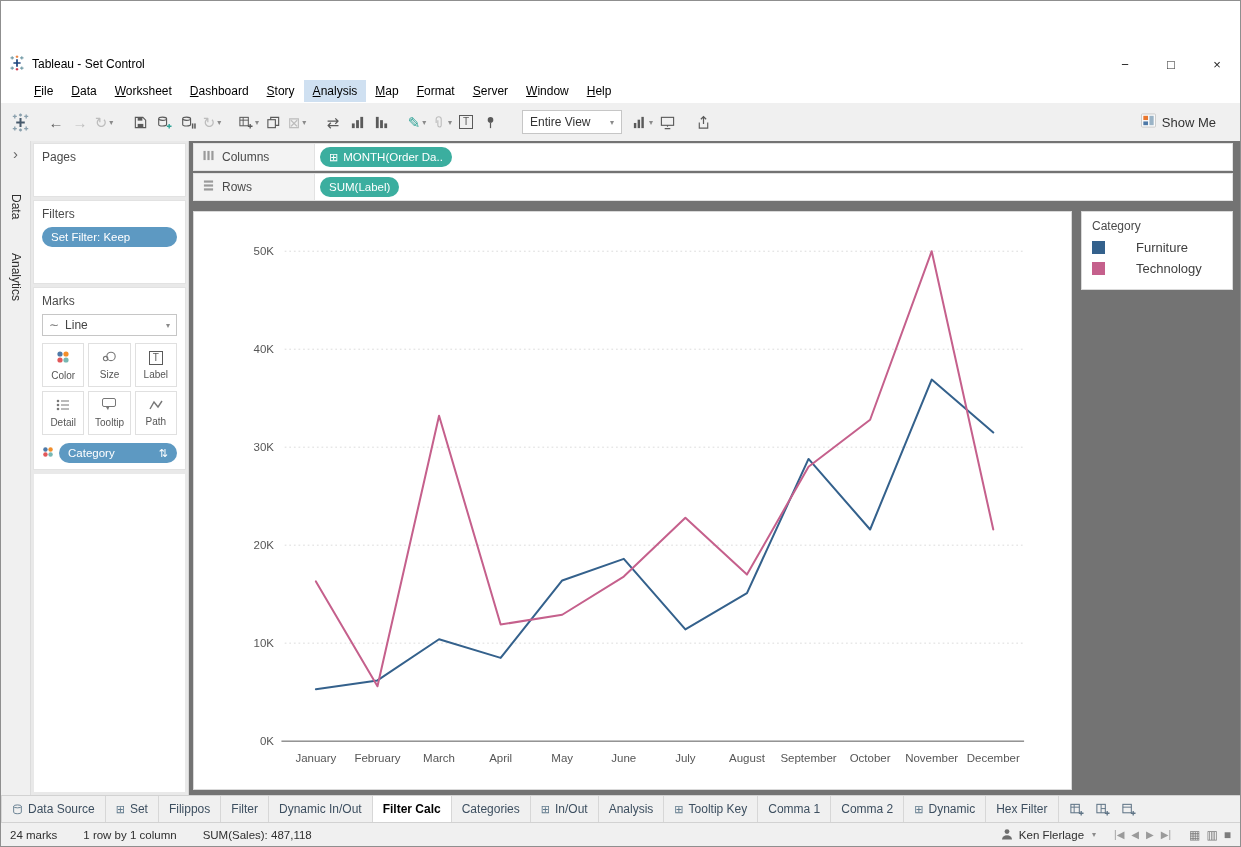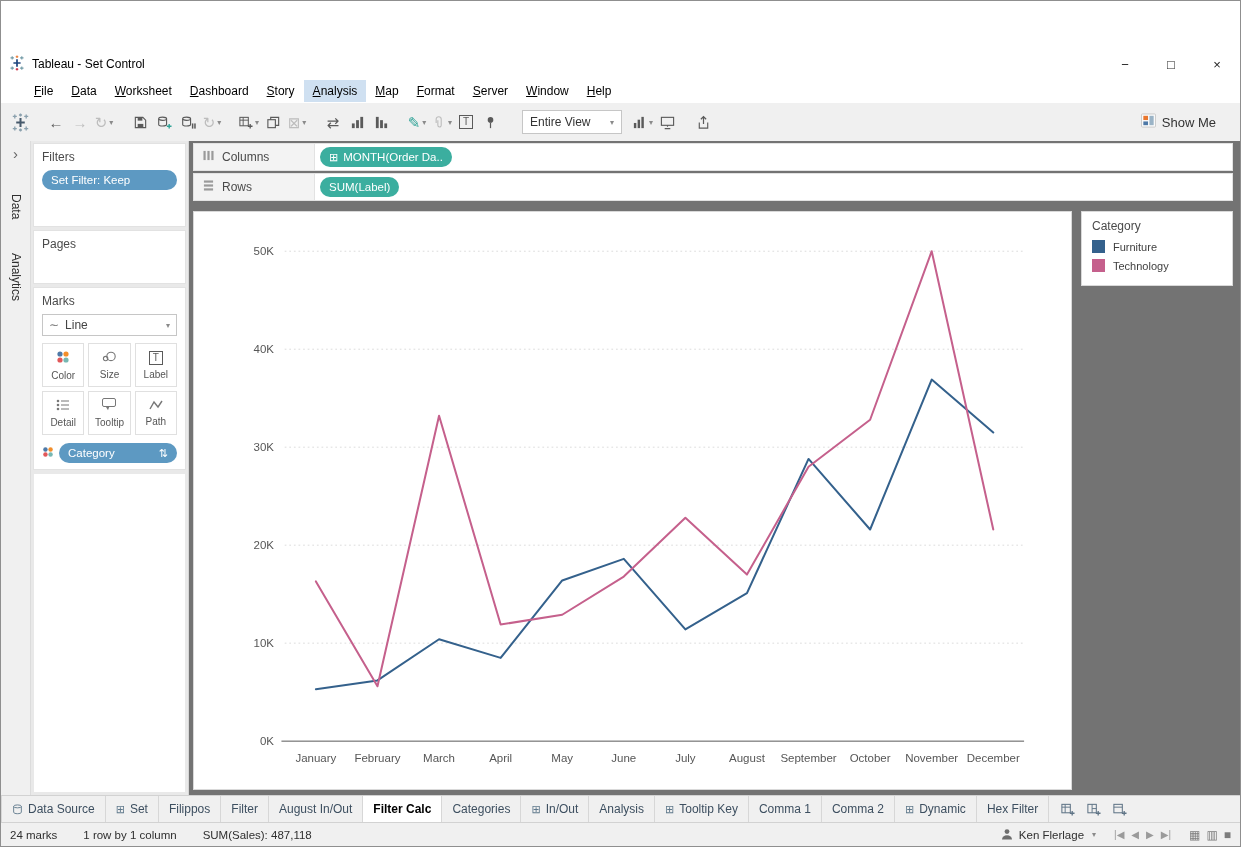--- a/index.html
+++ b/index.html
@@ -67,21 +67,21 @@
 
   .viewrow { flex:1 1 auto; display:flex; gap:9px; min-height:0; margin-top:8px; }
   .chart-card { flex:1; background:#fff; border:1px solid #d9d9d9; min-width:0; }
   .chart-card svg { width:100%; height:100%; display:block; font-family:"Liberation Sans",sans-serif; }
   .tick { font-size:12.5px; fill:#565656; }
   .rightcol { width:152px; flex:0 0 auto; display:flex; flex-direction:column; }
   .legend { background:#fff; border:1px solid #d9d9d9; padding:7px 10px; }
   .legend-title { font-size:12px; color:#4a4a4a; margin-bottom:7px; }
   .legend-item { display:flex; align-items:center; gap:8px; margin-bottom:6px; }
   .swatch { width:13px; height:13px; flex:0 0 auto; }
-  .legend-label { font-size:11px; color:#3f3f3f; }
+  .legend-label { font-size:13px; color:#3f3f3f;margin-left:23px; }
 
   
   .tabsbar { height:27px; background:#f0f0f0; border-top:1px solid #d2d2d2; display:flex; align-items:stretch; flex:0 0 auto; }
   .tabs { display:flex; align-items:stretch; }
   .tab { display:flex; align-items:center; gap:5px; padding:0 10px; border-right:1px solid #d7d7d7; font-size:12px; color:#3d4f60; background:#f0f0f0; white-space:nowrap; }
   .tab:first-child { border-left:1px solid #d7d7d7; }
   .tab.active { background:#fff; color:#000; font-weight:bold; }
   .tab-icon { color:#60798c; font-size:11px; display:flex; align-items:center; }
   .tab-actions { display:flex; align-items:center; gap:2px; padding:0 6px; }
   .tab-actions .tbtn { height:22px; color:#5f7486; }
@@ -322,29 +322,29 @@
   <div class="main">
 
     <div class="sidestrip">
       <span class="expand">›</span>
       <span class="vtab">Data</span>
       <span class="vtab">Analytics</span>
     </div>
 
     <div class="leftpanel">
 
+      <div class="card pages">
+        <div class="card-title">Pages</div>
+      </div>
+
       <div class="card filters">
         <div class="card-title">Filters</div>
         <div class="pill" style="background: rgb(93, 153, 194);">
           <span>Set Filter: Keep</span>
         </div>
-      </div>
-
-      <div class="card pages">
-        <div class="card-title">Pages</div>
       </div>
 
       <div class="card marks">
         <div class="card-title">Marks</div>
 
         <div class="select-box">
           <span class="line-glyph">∼</span>
           <span>Line</span>
           <span class="caret">▾</span>
         </div>
@@ -537,21 +537,21 @@
           <span class="tab-icon">⊞</span>
           <span>Set</span>
         </div>
         <div class="tab">
           <span>Filippos</span>
         </div>
         <div class="tab">
           <span>Filter</span>
         </div>
         <div class="tab">
-          <span>August In/Out</span>
+          <span>Dynamic In/Out</span>
         </div>
         <div class="tab active">
           <span>Filter Calc</span>
         </div>
         <div class="tab">
           <span>Categories</span>
         </div>
         <div class="tab">
           <span class="tab-icon">⊞</span>
           <span>In/Out</span>

